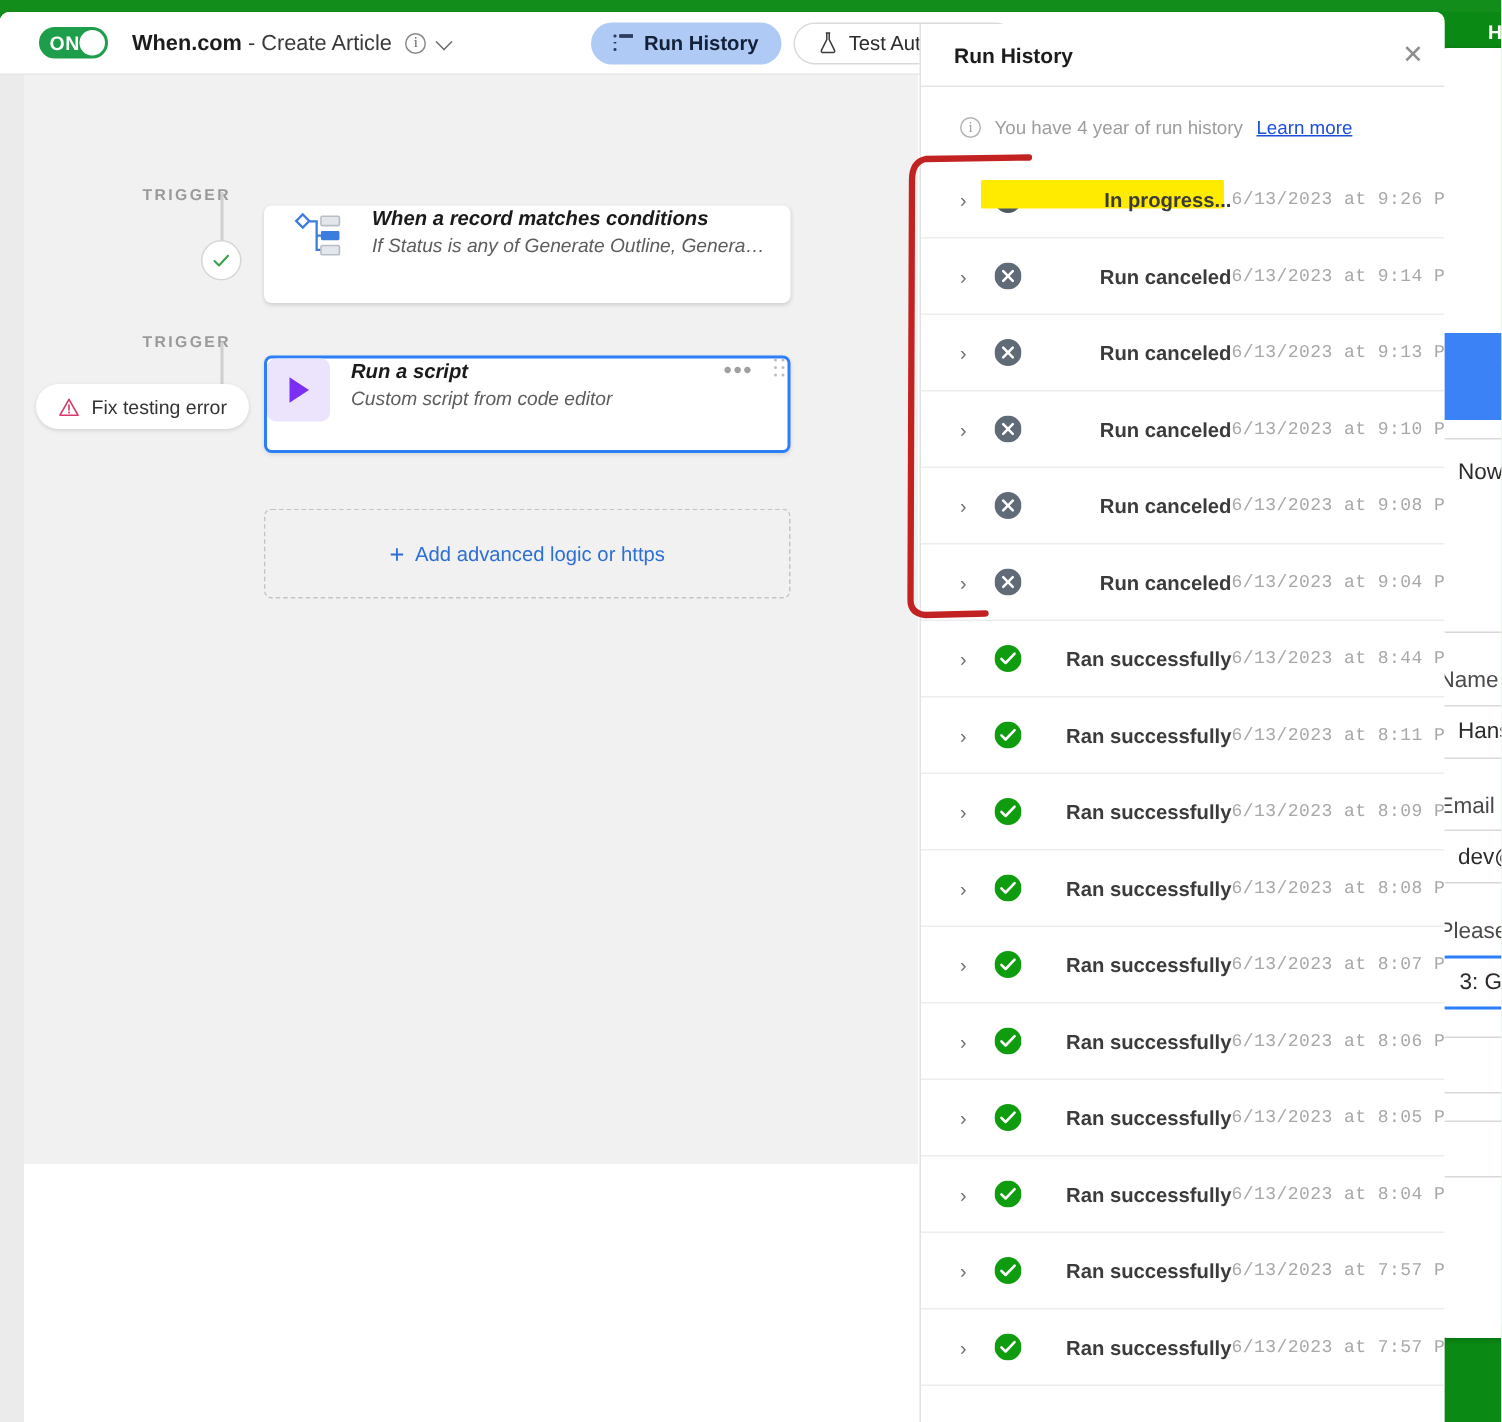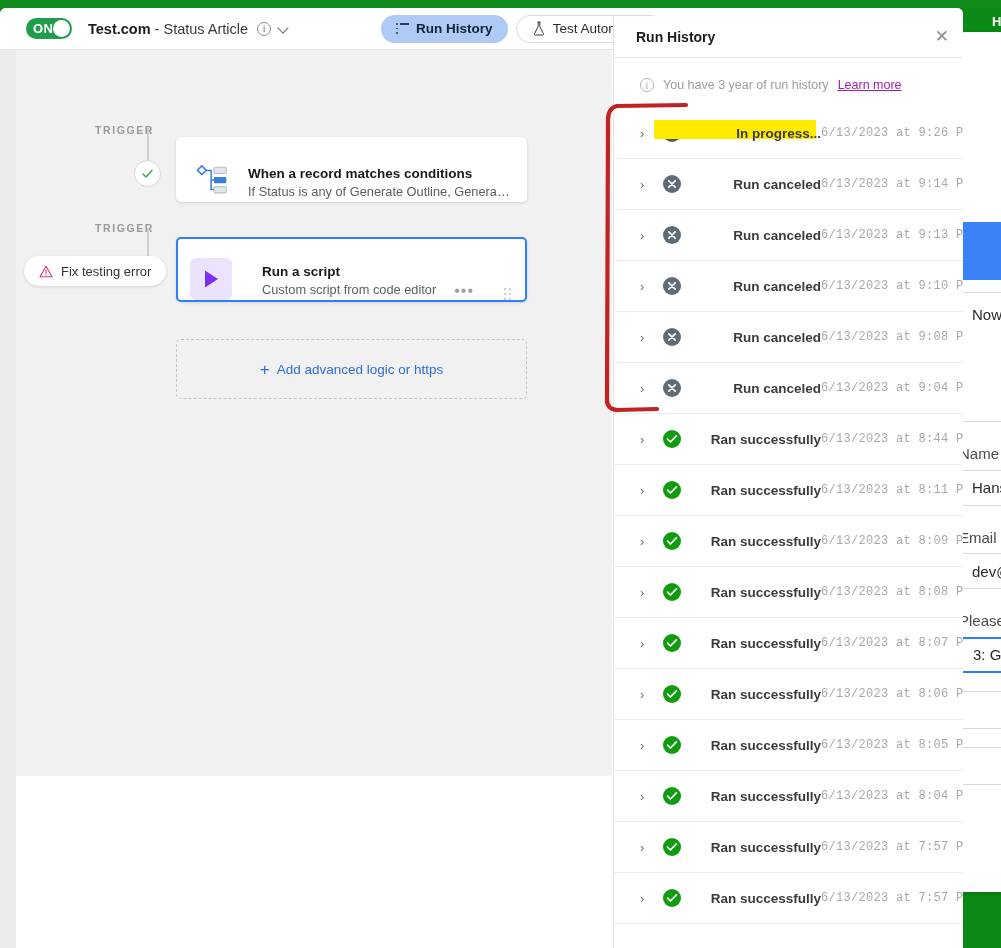--- a/index.html
+++ b/index.html
@@ -147,26 +147,26 @@
   .rail-check {
     position: absolute; top: 110px; left: 134px; width: 27px; height: 27px;
     border-radius: 50%; background: #ffffff; border: 1px solid #d6d6d6;
     display: flex; align-items: center; justify-content: center;
   }
   .rail-check svg { width: 13px; height: 13px; }
 
   .card {
     position: absolute; background: #ffffff; border-radius: 5px;
     box-shadow: 0 1px 3px rgba(0,0,0,.14);
-    display: flex; align-items: flex-end; cursor: pointer;
+    display: flex; align-items: flex-start; cursor: pointer; font-style: italic;
   }
   #card-trigger { top: 87px; left: 176px; width: 351px; height: 65px; padding: 0 16px; }
   #card-action {
-    top: 187px; left: 176px; width: 351px; height: 65px; padding: 0 12px;
-    border: 2px solid #2d7ff9; box-shadow: 0 1px 3px rgba(0,0,0,.10); gap: 16px;
+    top: 187px; left: 176px; width: 351px; height: 65px; padding: 0 0;
+    border: 2px solid #2d7ff9; box-shadow: 0 1px 3px rgba(0,0,0,.10);
   }
   .card-ico { width: 42px; height: 42px; flex: none; display:flex; align-items:center; justify-content:center; }
   .card-ico.script { background: #ece4fd; border-radius: 6px; }
   .card-text { margin-left: 14px; flex: 1; min-width: 0; }
   .card-title { font-size: 13.5px; font-weight: 700; color: #1a1a1a; line-height: 1.35; }
   .card-sub { font-size: 12.8px; color: #5d5d5d; line-height: 1.45; white-space: nowrap; overflow: hidden; text-overflow: ellipsis; }
   .card-dots { font-size: 16px; color: #a0a0a0; letter-spacing: 1px; margin-right: 14px; cursor:pointer; }
   .card-grip { width: 9px; height: 12px; position: relative; cursor: grab; }
   .card-grip s {
     position: absolute; width: 2px; height: 2px; background: #bdbdbd; border-radius:50%;
@@ -200,21 +200,21 @@
     height: 42px; display: flex; align-items: center;
     border-bottom: 1px solid #e6e6e6; padding: 0 14px 0 22px;
   }
   .rh-title { font-size: 14px; font-weight: 700; color: #1c1c1c; flex: 1; }
   .rh-close { font-size: 17px; color: #8d8d8d; cursor: pointer; line-height: 1; }
   .rh-note {
     display: flex; align-items: center; gap: 9px;
     padding: 20px 14px 16px 26px; font-size: 12.5px; color: #9d9d9d;
   }
   .rh-note .ico-info { margin-left: 0; border-color: #b5b5b5; color: #a2a2a2; }
-  .rh-note a { color: #a21caf; text-decoration: underline; cursor: pointer; }
+  .rh-note a { color: #1d4ed8; text-decoration: underline; cursor: pointer; }
 
   .rh-list { position: relative; }
   .rh-row {
     height: 51px; display: flex; align-items: center;
     border-bottom: 1px solid #ededed; padding-left: 26px; cursor: pointer;
     position: relative;
   }
   .rh-row:last-child { border-bottom: 1px solid #ededed; }
   .row-chev { width: 12px; flex: none; color: #6f6f6f; font-size: 13px; }
   .row-badge { width: 18px; height: 18px; flex: none; margin-left: 11px; }
@@ -258,21 +258,21 @@
   <div class="blue-block"></div>
 
   <div class="app-window">
 
     <div class="topbar">
       <div class="toggle">
         <span class="lbl">ON</span>
         <span class="knob"></span>
       </div>
       <div class="app-title">
-        <span>Test.com</span><span class="sep"> - </span><span class="sep">Status Article</span>
+        <span>When.com</span><span class="sep"> - </span><span class="sep">Create Article</span>
       </div>
       <span class="ico-info">i</span>
       <span class="ico-chev"></span>
 
       <div class="tabs">
         <div class="tab active">
           <span class="ico-list">
             <b></b>
               <b></b>
               <b></b>
@@ -361,21 +361,21 @@
       </div>
     </div>
 
     <div class="rh-panel">
       <div class="rh-head">
         <div class="rh-title">Run History</div>
         <div class="rh-close">✕</div>
       </div>
       <div class="rh-note">
         <span class="ico-info">i</span>
-        <span>You have 3 year of run history</span>
+        <span>You have 4 year of run history</span>
         <a>Learn more</a>
       </div>
       <div class="rh-list" id="rh-list">
           <div class="rh-row highlight">
             <span class="hl"></span>
             <span class="row-chev">›</span>
             <span class="row-badge"><svg viewBox="0 0 18 18" width="18" height="18">
                 <circle cx="9" cy="9" r="9" fill="#4d5862"></circle>
                 <path d="M7.2 5.6l5 3.4-5 3.4z" fill="none" stroke="#ffffff" stroke-width="1.3" stroke-linejoin="round"></path>
               </svg></span>

